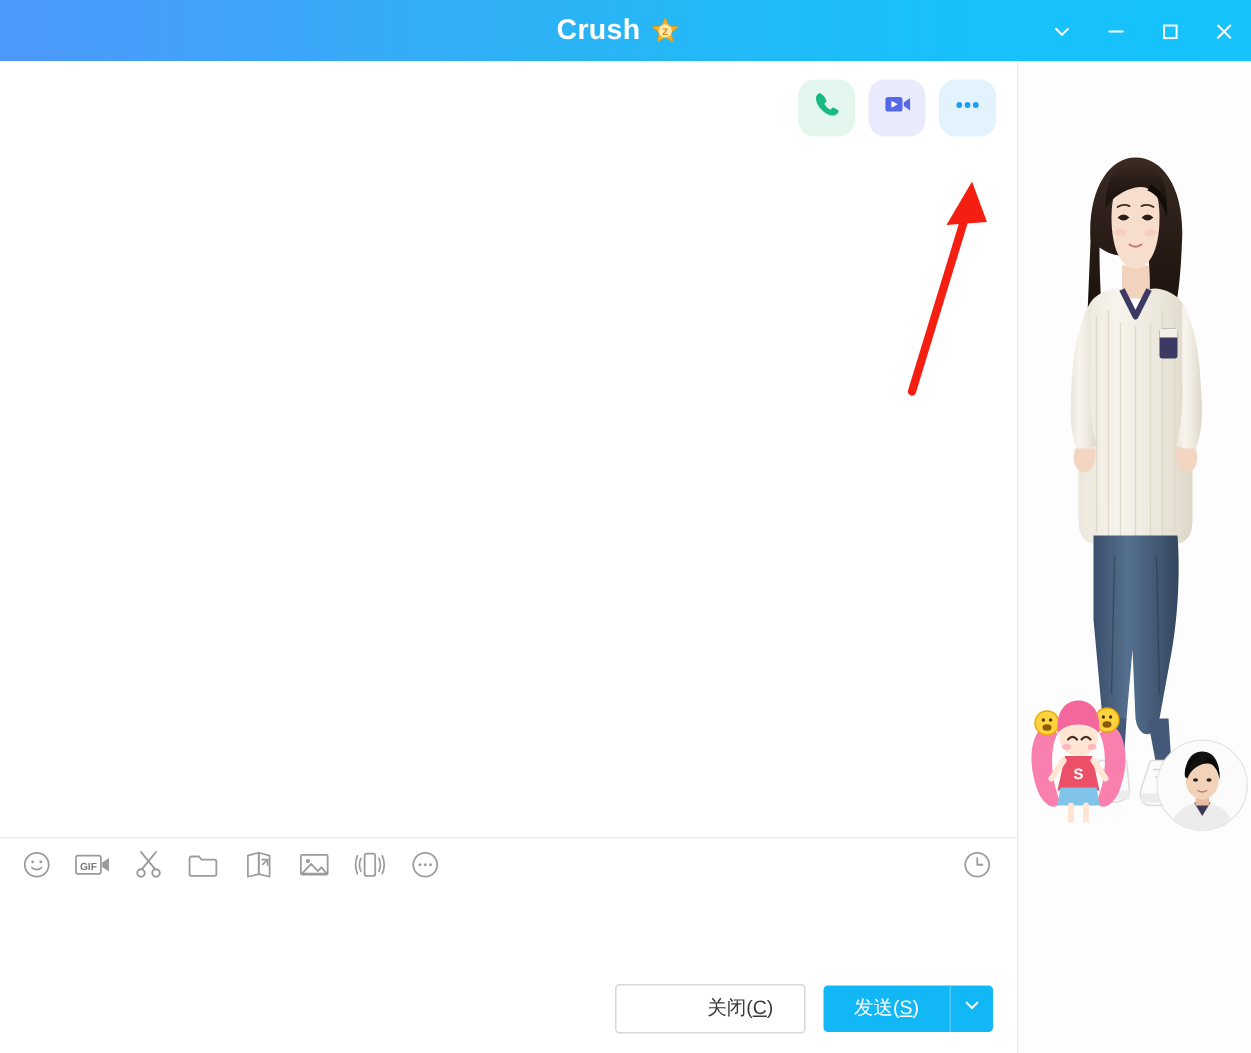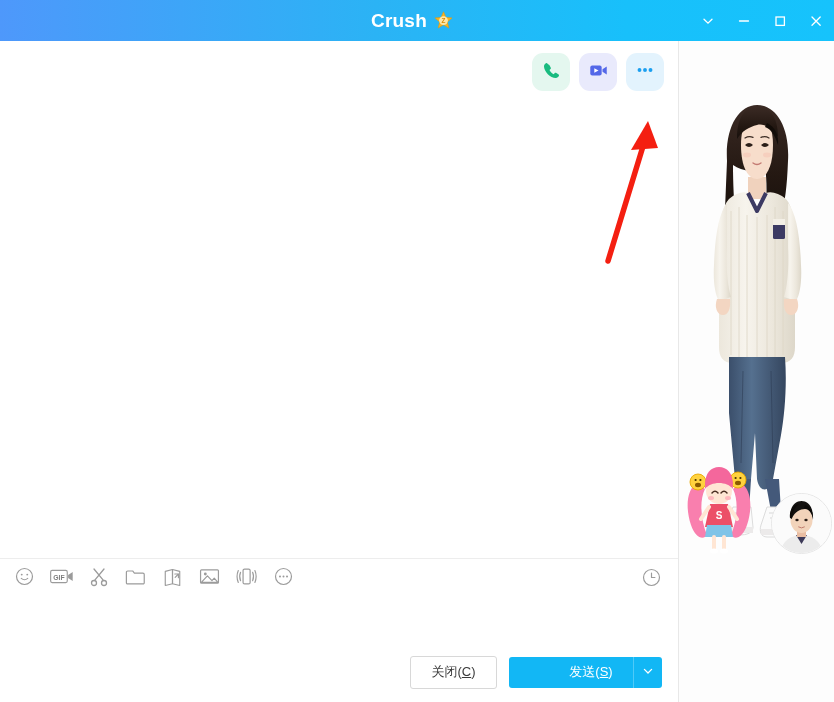--- a/index.html
+++ b/index.html
@@ -176,29 +176,29 @@
   .btn-close {
     width: 85px; height: 31px;
     border: 1px solid #d8d8d8;
     border-radius: 3px;
     background: #ffffff;
     color: #3a3a3a;
     font-size: 13px;
     display: flex;
     align-items: center;
     justify-content: center;
+    padding-left: 40px;
   }
   .btn-send-group {
     display: flex;
     align-items: flex-end;
     height: 31px;
     border-radius: 3px;
     overflow: hidden;
     background: #12b7f5;
-    padding-left: 40px;
   }
   .btn-send {
     width: 85px; height: 31px;
     color: #ffffff;
     font-size: 13px;
     display: flex;
     align-items: center;
     justify-content: center;
     border-right: 1px solid #4fcaf8;
     box-sizing: border-box;

